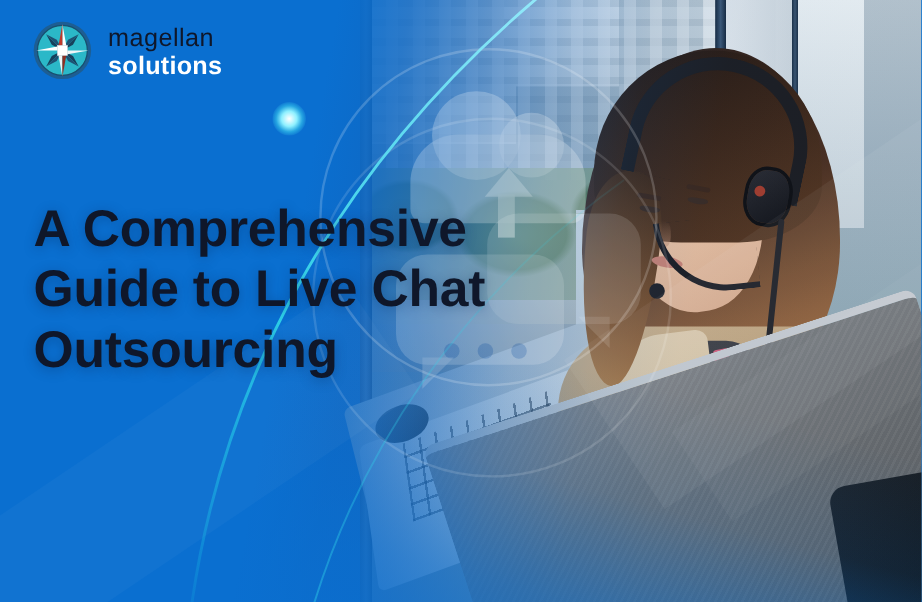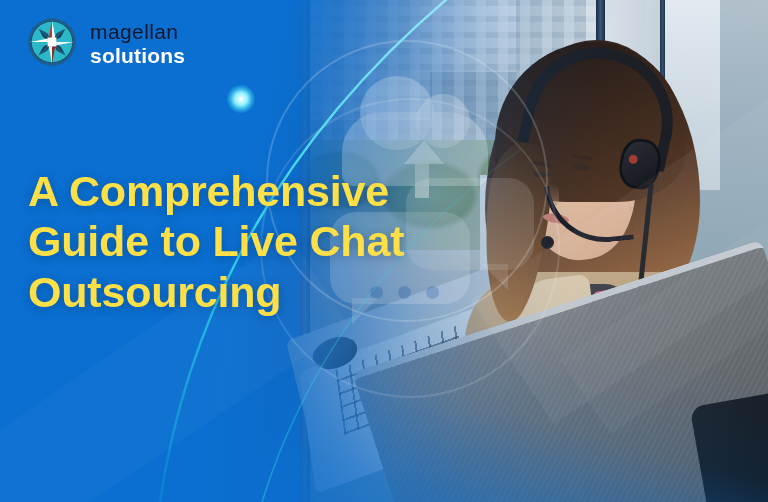--- a/index.html
+++ b/index.html
@@ -343,21 +343,21 @@
   .logo-magellan{
     color:#0f172a; font-size:21px; font-weight:400; letter-spacing:.4px;
   }
   .logo-solutions{
     color:#ffffff; font-size:21px; font-weight:700; letter-spacing:.2px; margin-top:3px;
   }
 
   .headline{
     position:absolute; left:28px; top:166px;
     width:470px;
-    color:#fde047;
+    color:#0f172a;
     font-size:43px;
     font-weight:700;
     line-height:1.17;
     letter-spacing:-.2px;
     text-shadow:0 2px 10px rgba(0,40,90,.35);
   }
   .url{
     position:absolute; left:30px; top:316px;
     color:#ffffff; font-size:13.5px; font-weight:400; letter-spacing:.1px;
   }

